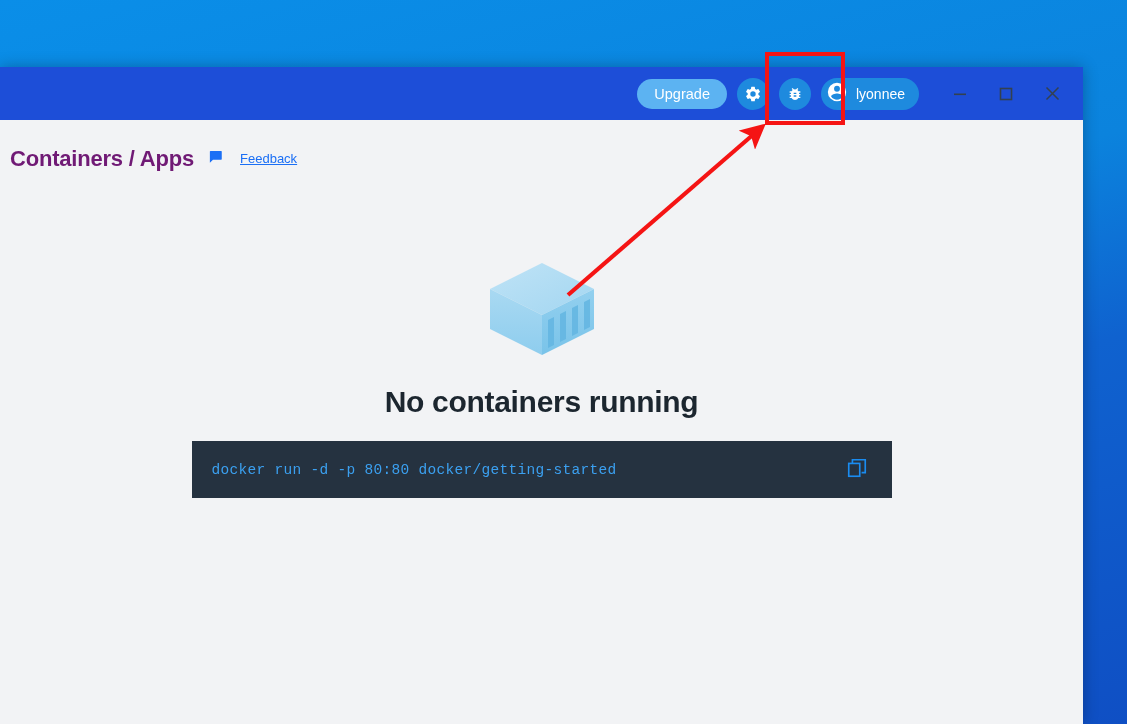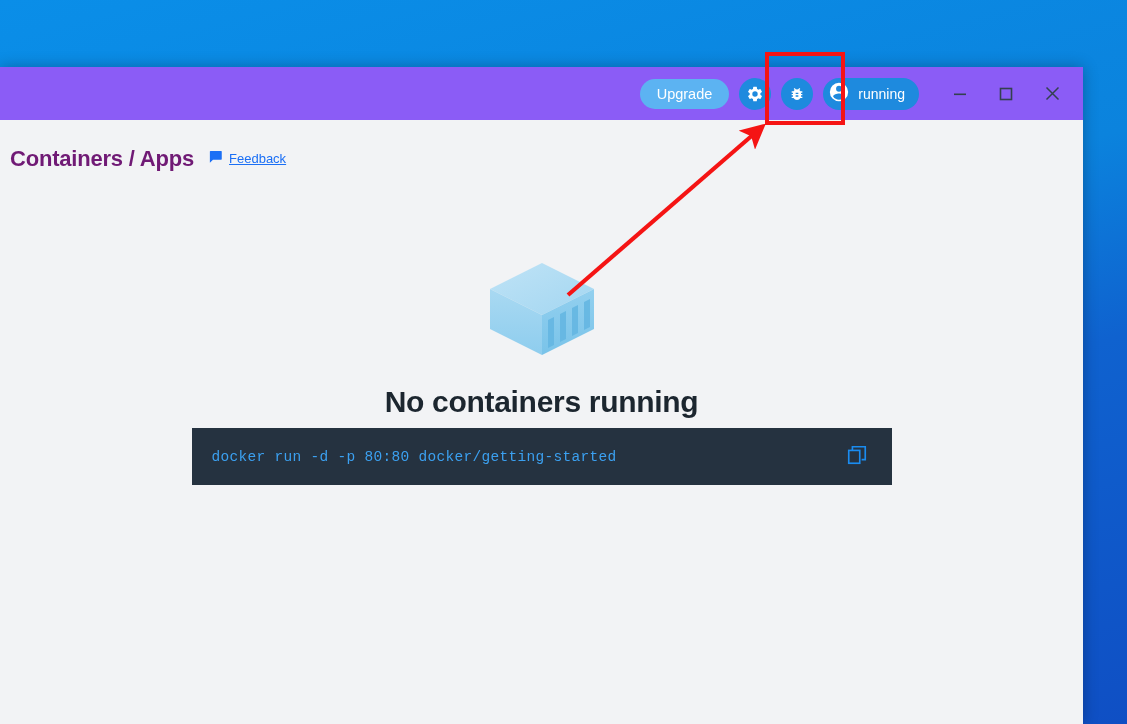--- a/index.html
+++ b/index.html
@@ -23,21 +23,21 @@
     width: 1083px;
     height: 657px;
     background: #f2f3f5;
     box-shadow: 0 0 14px rgba(0,0,0,0.28);
     overflow: hidden;
   }
   
   #titlebar {
     position: relative;
     height: 53px;
-    background: #8b5cf6;
+    background: #1d4ed8;
     display: flex;
     align-items: center;
     justify-content: flex-end;
   }
   .upgrade-btn {
     height: 30px;
     padding: 0 17px;
     border: none;
     border-radius: 16px;
     background: #5cb3f2;
@@ -104,21 +104,21 @@
   }
   #page-title {
     font-size: 22px;
     font-weight: bold;
     color: #701a75;
     letter-spacing: -0.2px;
   }
   .feedback-wrap {
     display: flex;
     align-items: center;
-    gap: 6px;
+    gap: 17px;
     position: relative;
     top: -2px;
   }
   .feedback-link {
     color: #1b6ff5;
     font-size: 13px;
     text-decoration: underline;
     cursor: pointer;
   }
 
@@ -136,21 +136,21 @@
     font-weight: bold;
     color: #1c262f;
     letter-spacing: -0.3px;
   }
   #empty-subtitle {
     margin-top: 55px;
     font-size: 15px;
     color: #3a4652;
   }
   #command-box {
-    margin-top: 9px;
+    margin-top: 22px;
     width: 700px;
     height: 57px;
     background: #253240;
     display: flex;
     align-items: center;
     justify-content: space-between;
     padding: 0 22px 0 20px;
   }
   #command-text {
     color: #3ba0f0;
@@ -212,21 +212,21 @@
           </svg>
         </span>
       </button>
 
       <button class="account-pill">
         <span>
           <svg width="22" height="22" viewBox="0 0 24 24" fill="#ffffff">
             <path d="M12 2a10 10 0 1 0 0 20 10 10 0 0 0 0-20zm0 3.2a3.2 3.2 0 1 1 0 6.4 3.2 3.2 0 0 1 0-6.4zm0 15.2a7.68 7.68 0 0 1-6.4-3.44c.03-2.12 4.27-3.28 6.4-3.28 2.12 0 6.37 1.16 6.4 3.28A7.68 7.68 0 0 1 12 20.4z"></path>
           </svg>
         </span>
-        <span>running</span>
+        <span>lyonnee</span>
       </button>
 
       <div class="win-controls">
         <button class="win-btn">
           <span>
             <svg width="14" height="14" viewBox="0 0 14 14">
                 <rect x="1" y="6.5" width="12" height="1.6" fill="#33414f"></rect>
               </svg>
           </span>
         </button>

